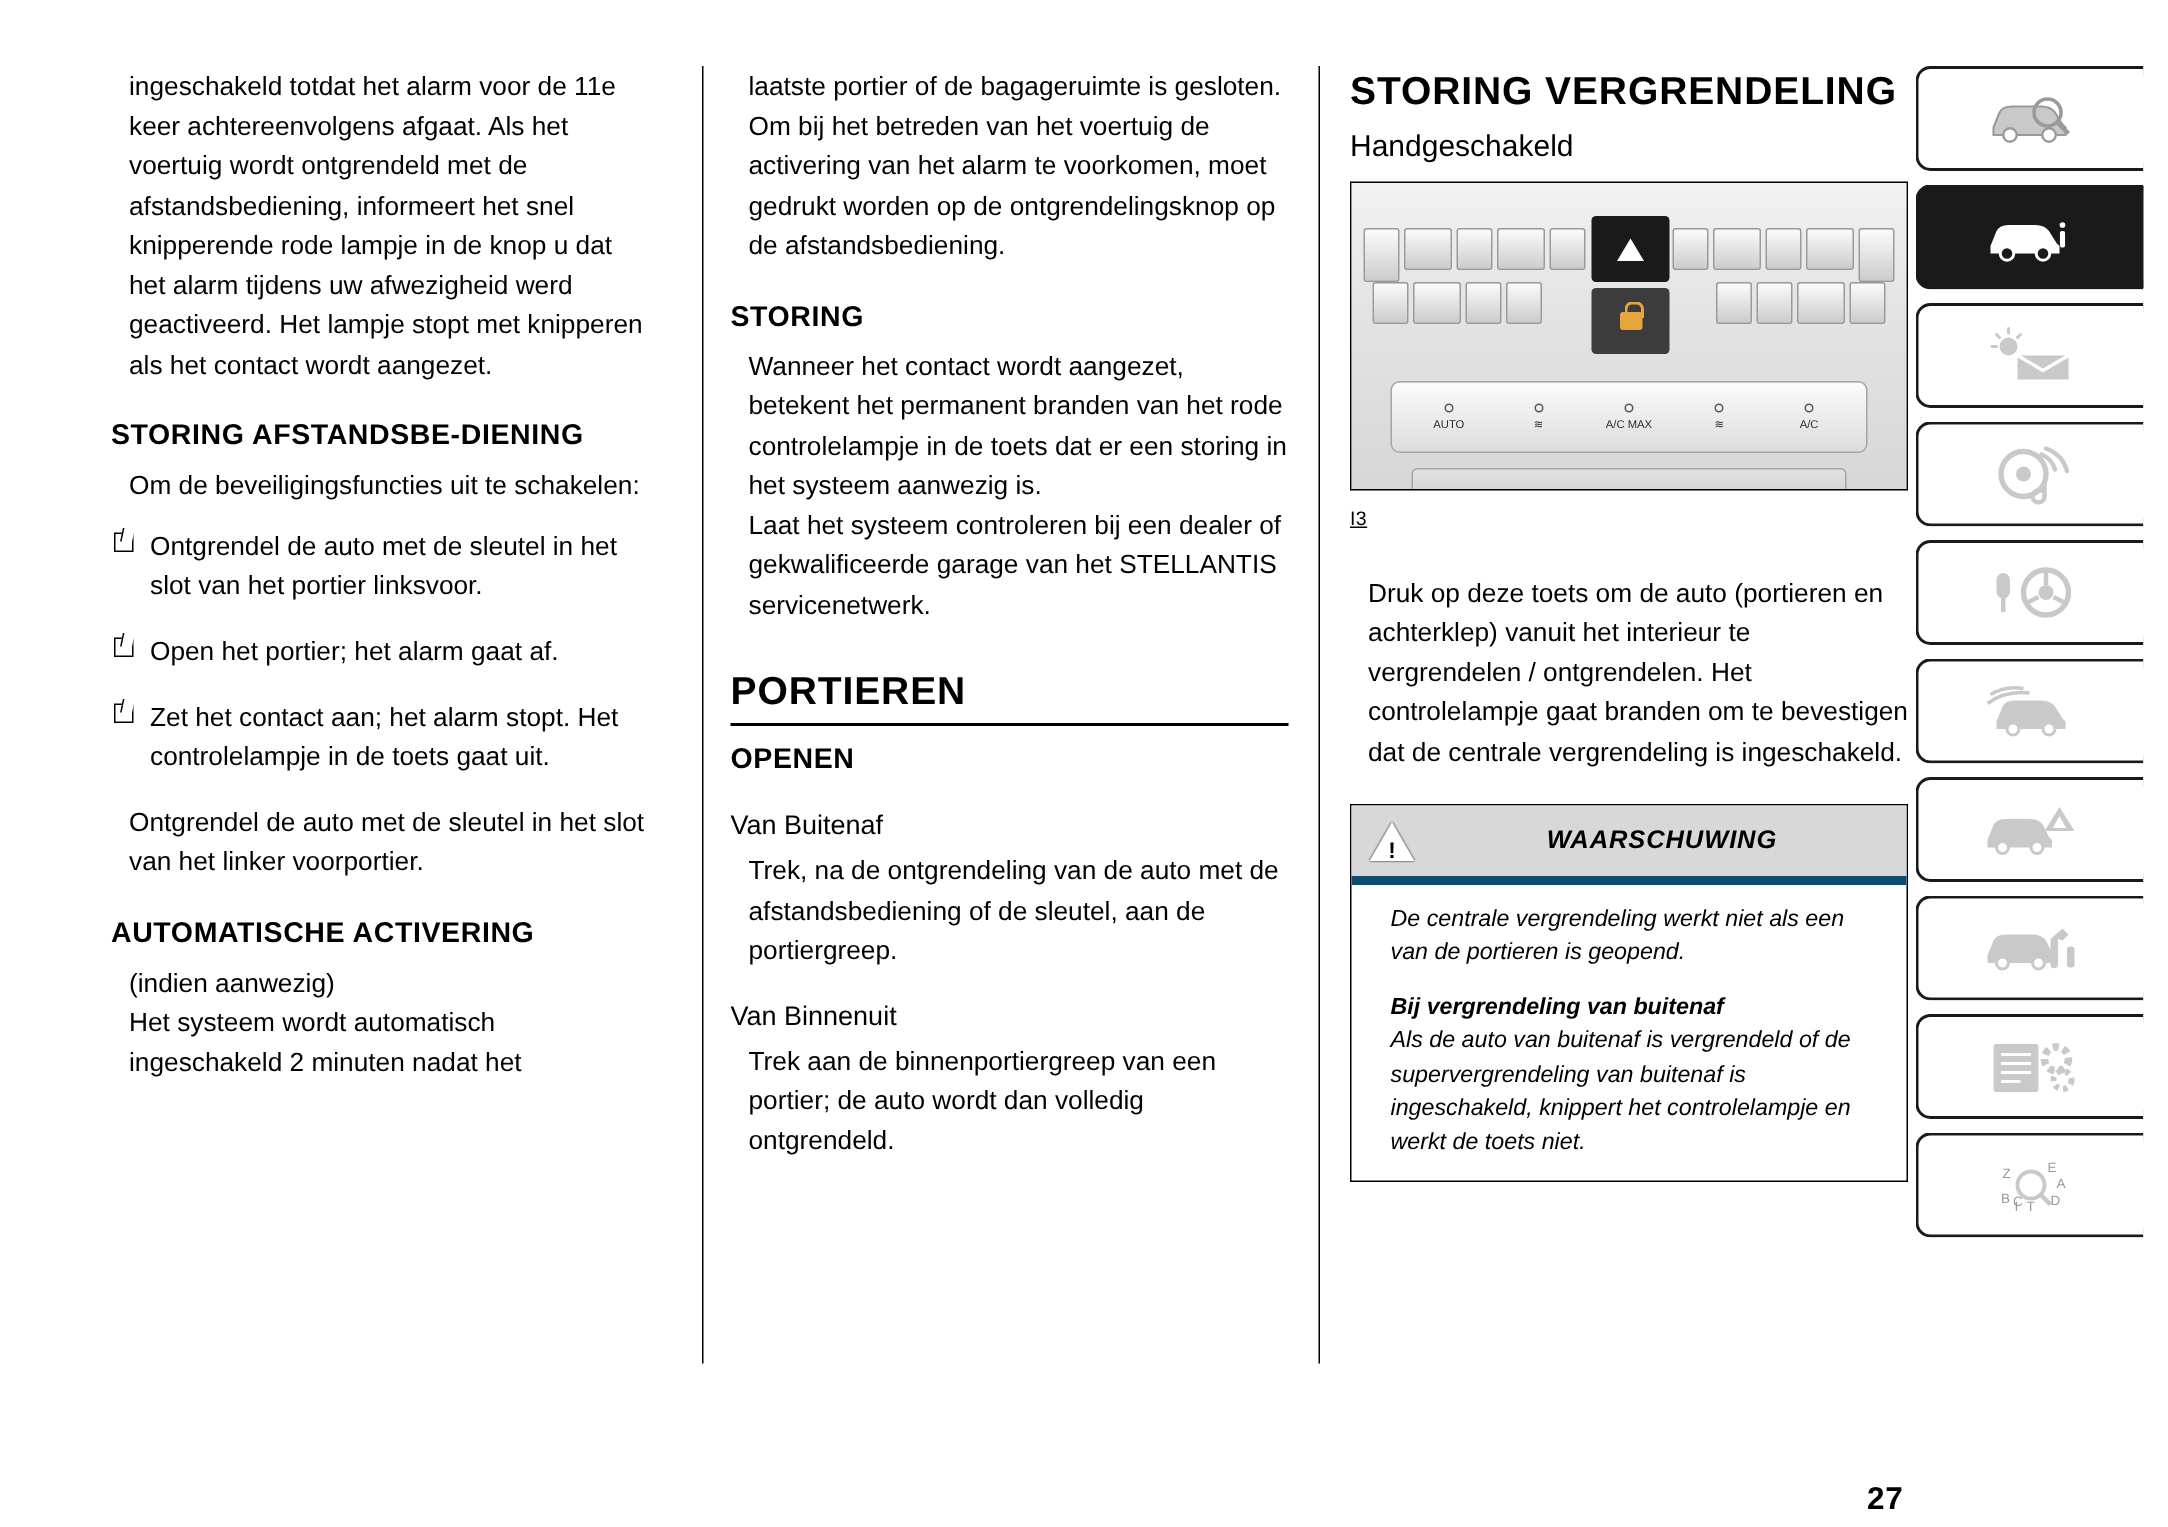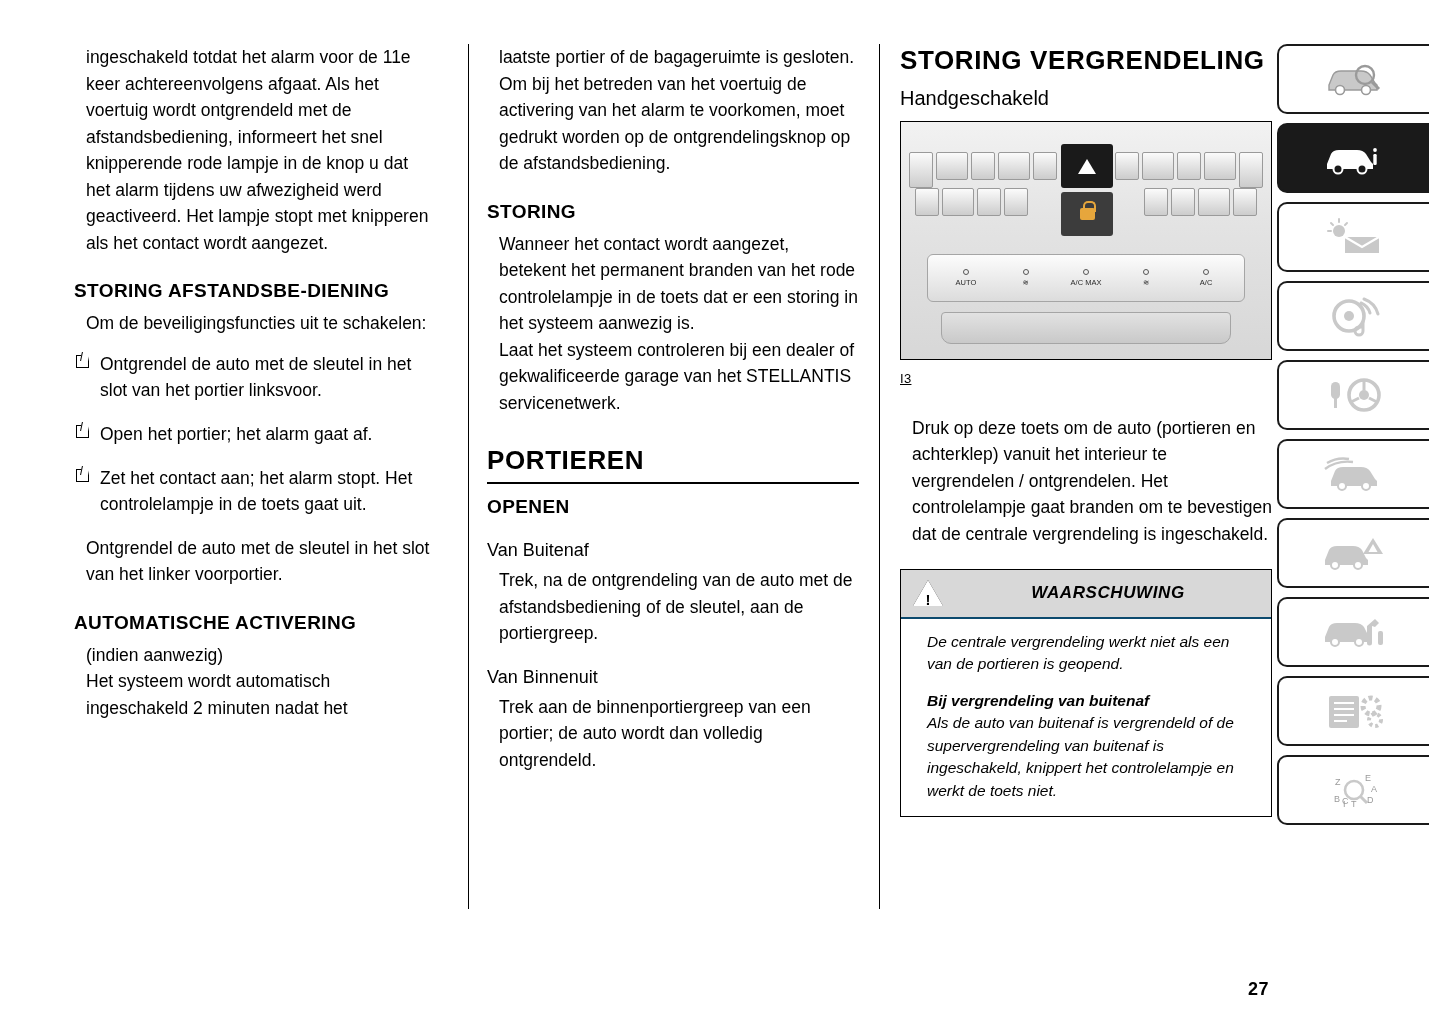--- a/index.html
+++ b/index.html
@@ -94,21 +94,21 @@
     height: 9px;
     background: #fff;
     border-left: 1.6px solid #000;
     transform: skewX(-12deg);
   }
 
   
   .figure {
     margin-top: 10px;
     width: 372px;
-    height: 239px;
+    height: 206px;
     border: 1px solid #000;
     background: #e9e9e9;
     position: relative;
     overflow: hidden;
     box-sizing: border-box;
   }
   .dash {
     position: absolute;
     left: 0; top: 0; right: 0; bottom: 0;
     background: linear-gradient(180deg,#f2f2f2 0%, #e4e4e4 40%, #d7d7d7 100%);
@@ -236,23 +236,23 @@
   
   .warn {
     margin-top: 22px;
     border: 1px solid #000;
     width: 372px;
     box-sizing: border-box;
   }
   .warn-head {
     background: #d8d8d8;
     display: flex;
-    align-items: flex-start;
+    align-items: flex-end;
     padding: 10px 12px;
-    border-bottom: 2px solid #0c4a6e;
+    border-bottom: 6px solid #0c4a6e;
   }
   .warn-tri {
     width: 0; height: 0;
     border-left: 15px solid transparent;
     border-right: 15px solid transparent;
     border-bottom: 26px solid #ffffff;
     position: relative;
     margin-right: 14px;
     filter: drop-shadow(0 0 0.6px #000);
   }
@@ -304,22 +304,22 @@
     align-items: center;
     justify-content: center;
     box-sizing: border-box;
   }
   .tab.active { background: #1a1a1a; }
   .tab svg { display: block; }
 
   .page-number {
     position: absolute;
     right: 176px;
-    bottom: 18px;
-    font-size: 18px;
+    bottom: 6px;
+    font-size: 21px;
     font-weight: bold;
     letter-spacing: 0.5px;
   }
 </style>
 </head>
 <body>
 
 <div class="page">
 
   <div class="col-divider div-1"></div>

